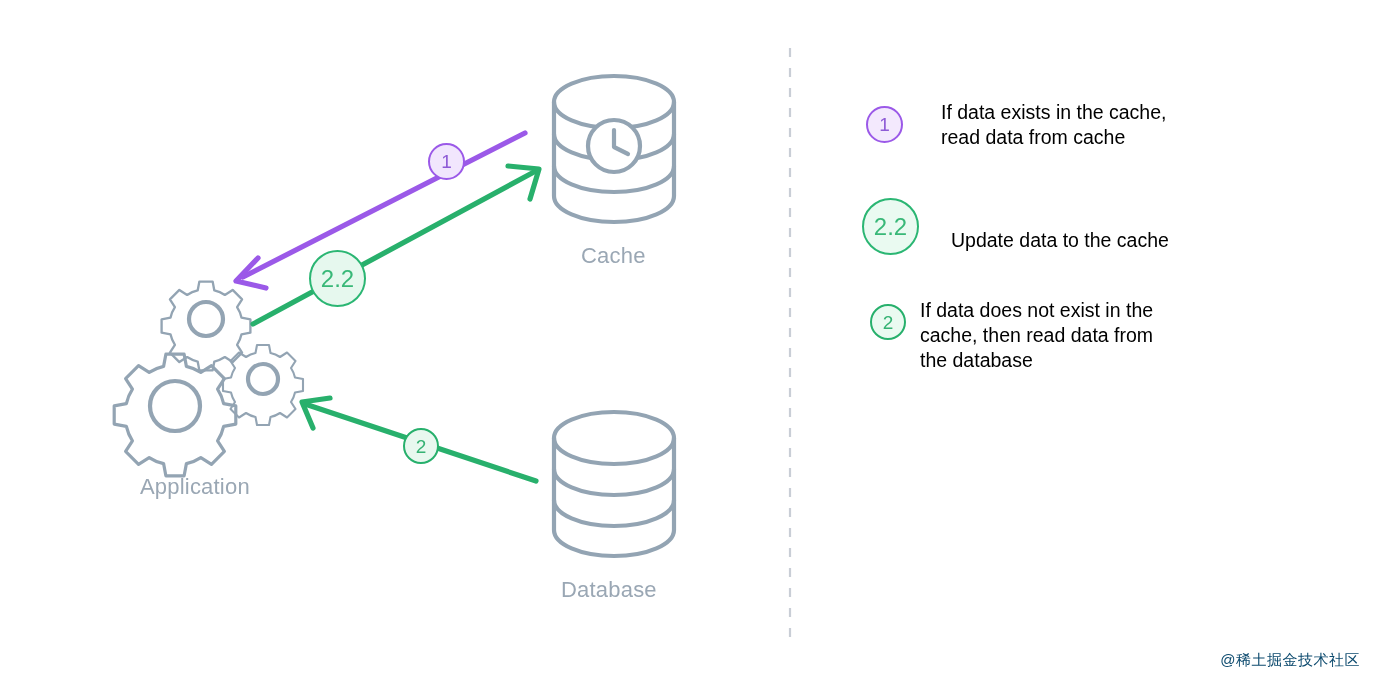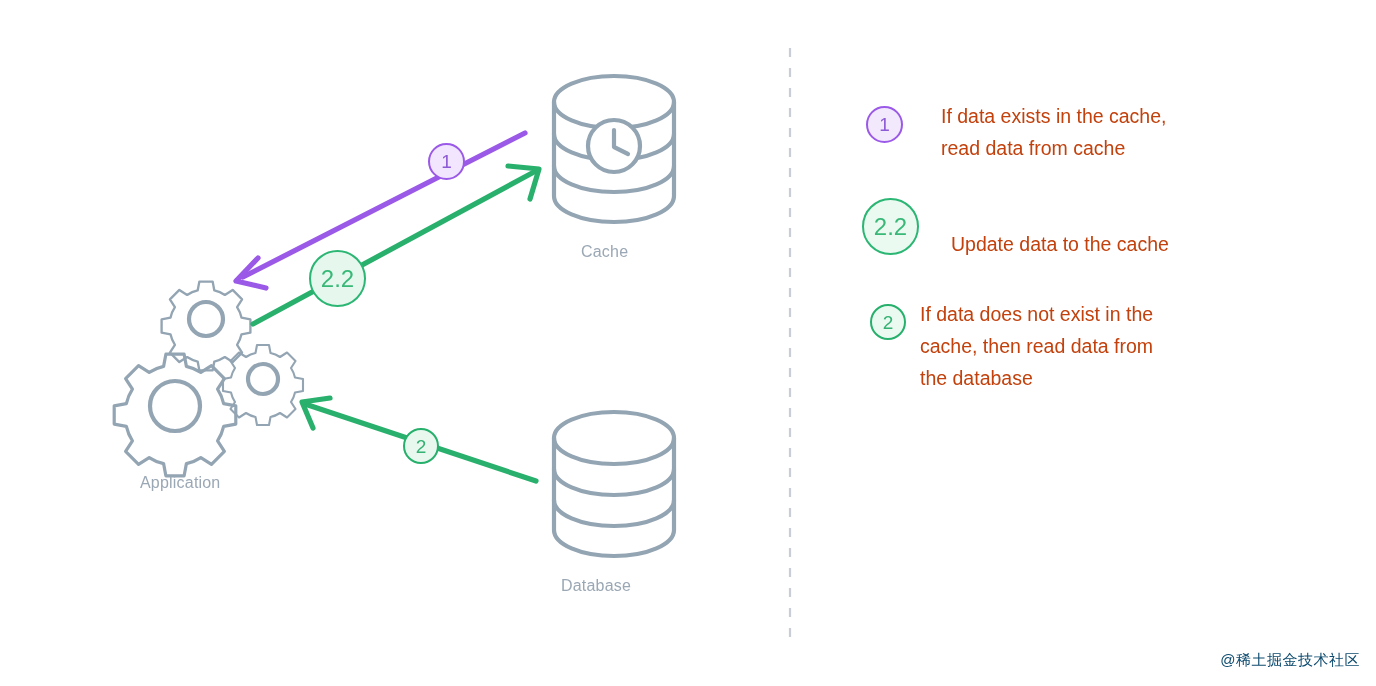--- a/index.html
+++ b/index.html
@@ -22,21 +22,21 @@
   #diagram-svg {
     position: absolute;
     left: 0; top: 0;
     width: 1376px;
     height: 686px;
   }
   
   .node-label {
     position: absolute;
     color: #9aa7b4;
-    font-size: 16px;
+    font-size: 22px;
     font-weight: 400;
     letter-spacing: 0.2px;
     white-space: nowrap;
   }
   #label-application { left: 140px; top: 474px; }
   #label-cache       { left: 581px; top: 243px; }
   #label-database    { left: 561px; top: 577px; }
 
   
   .arrow-badge {
@@ -117,23 +117,23 @@
   }
   #legend-badge-2 {
     width: 36px; height: 36px;
     border: 2.4px solid #27b06c;
     background: #eafaf1;
     color: #35b273;
     font-size: 19px;
     margin-top: 6px;
   }
   .legend-text {
-    color: #c2410c;
+    color: #000000;
     font-size: 19.5px;
-    line-height: 32px;
+    line-height: 25px;
     font-weight: 400;
     white-space: pre-line;
   }
   #legend-text-0 { margin-left: 38px; }
   #legend-text-1 { margin-left: 32px; margin-top: 30px; }
   #legend-text-2 { margin-left: 14px; }
 
   
   #watermark {
     position: absolute;

